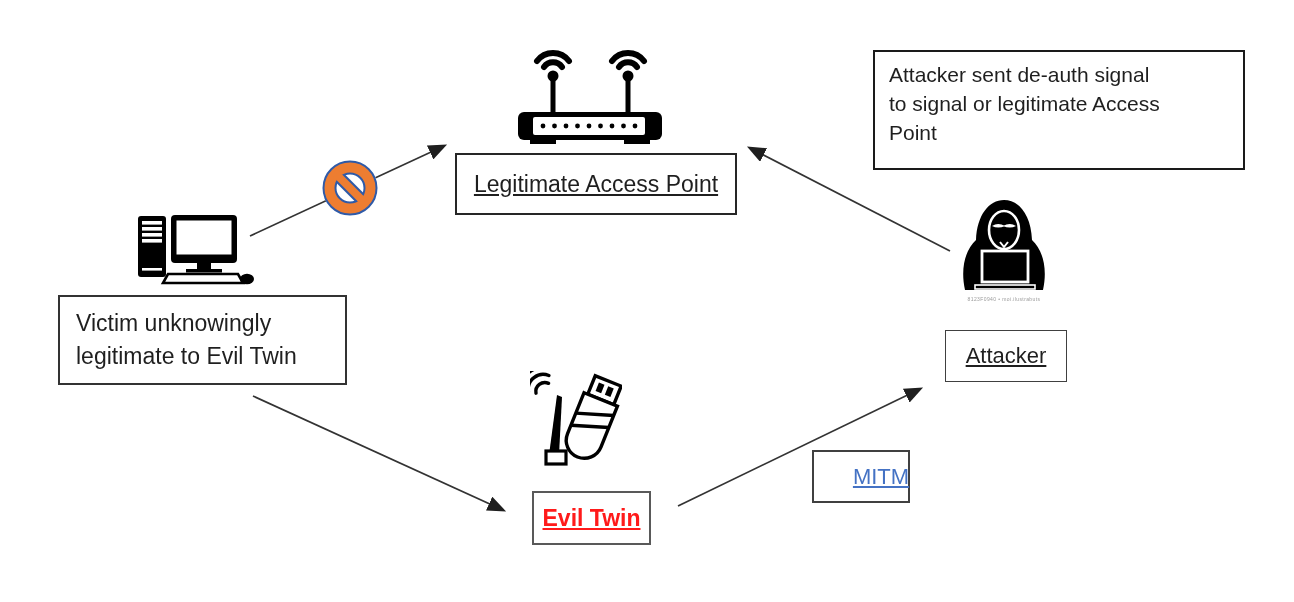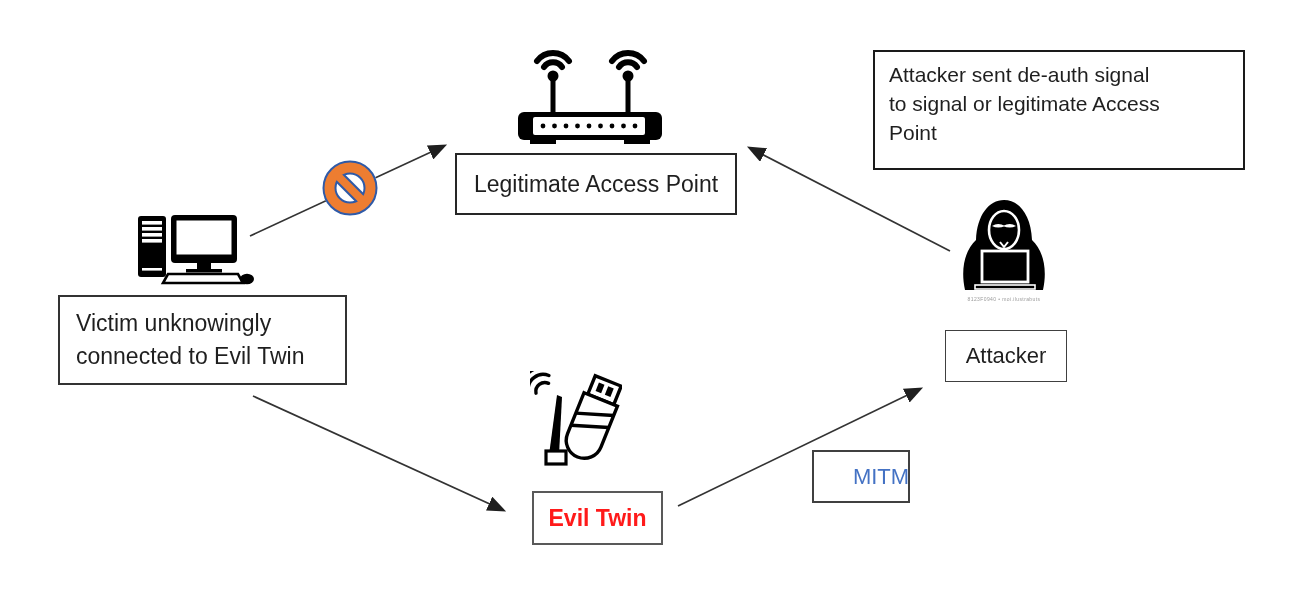--- a/index.html
+++ b/index.html
@@ -8,29 +8,29 @@
     font-family:"Liberation Sans", sans-serif;color:#1f1f1f;overflow:hidden;
   }
   .abs{position:absolute;}
   svg{display:block;}
   #edge-layer{position:absolute;left:0;top:0;z-index:1;pointer-events:none;}
   .icon{z-index:2;}
   .label-box{
     position:absolute;z-index:3;background:#ffffff;box-sizing:border-box;
     display:flex;align-items:center;
   }
-  .centered{justify-content:center;text-align:center;}
+  .centered{justify-content:center;text-align:center;text-decoration:underline;}
   .pre{white-space:pre-line;}
   .box-ap{left:455px;top:153px;width:282px;height:62px;border:2.5px solid #262626;font-size:23px;}
   .box-deauth{left:873px;top:50px;width:372px;height:120px;border:2.5px solid #1a1a1a;
     padding:8px 14px;font-size:21px;line-height:29px;align-items:flex-start;}
   .box-victim{left:58px;top:295px;width:289px;height:90px;border:2.2px solid #333;
     padding:10px 16px;font-size:23px;line-height:33px;}
   .box-attacker{left:945px;top:330px;width:122px;height:52px;border:1.6px solid #404040;font-size:22px;}
-  .box-evil{left:532px;top:491px;width:131px;height:54px;border:2.2px solid #595959;
+  .box-evil{left:532px;top:491px;width:119px;height:54px;border:2.2px solid #595959;
     font-size:23px;font-weight:600;}
   .box-mitm{left:812px;top:450px;width:98px;height:53px;border:2.2px solid #404040;font-size:22px;}
   .watermark{
     left:952px;top:296px;width:104px;text-align:center;font-size:5px;color:#9b9b9b;
     z-index:2;letter-spacing:.4px;
   }
 </style>
 </head>
 <body>
 
@@ -144,21 +144,21 @@
   </div>
 
   <div class="label-box box-deauth">
     <span class="pre">Attacker sent de-auth signal
 to signal or legitimate Access
 Point</span>
   </div>
 
   <div class="label-box box-victim">
     <span class="pre">Victim unknowingly
-connected to Evil Twin</span>
+legitimate to Evil Twin</span>
   </div>
 
   <div class="label-box centered box-attacker">
     <span>Attacker</span>
   </div>
 
   <div class="label-box centered box-evil" style="color:#FF1A1A;">
     <span>Evil Twin</span>
   </div>
 

